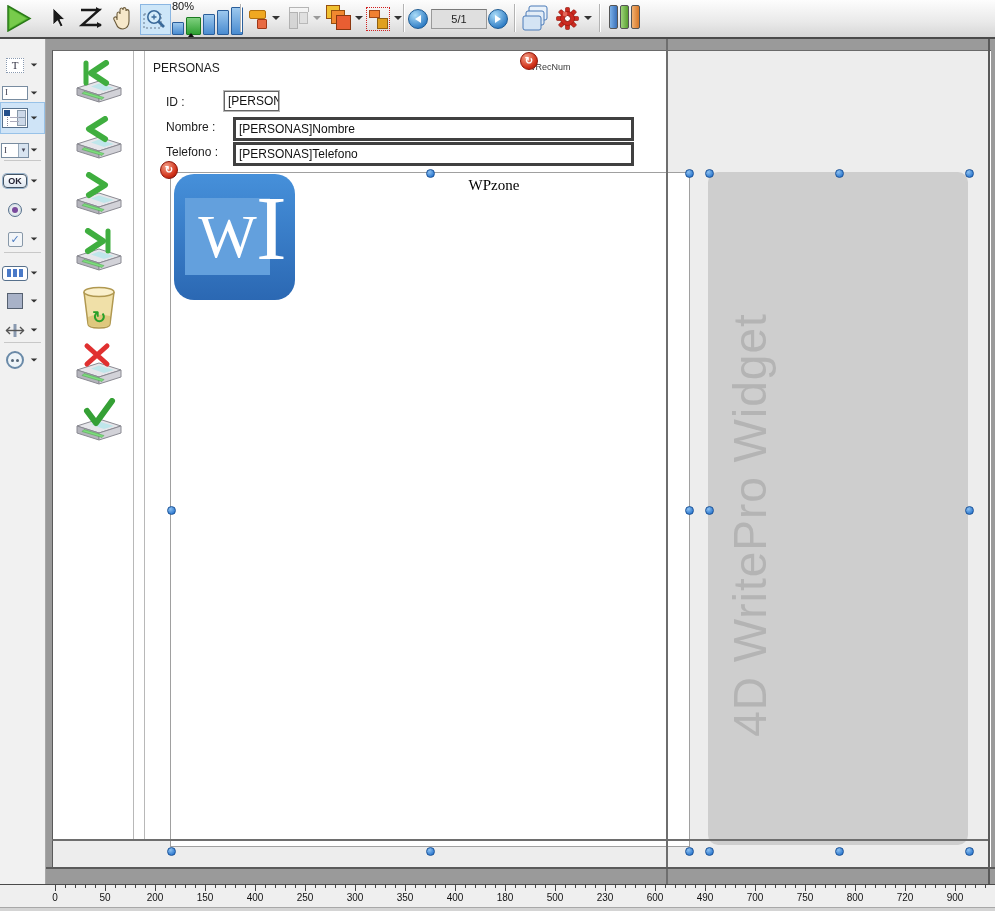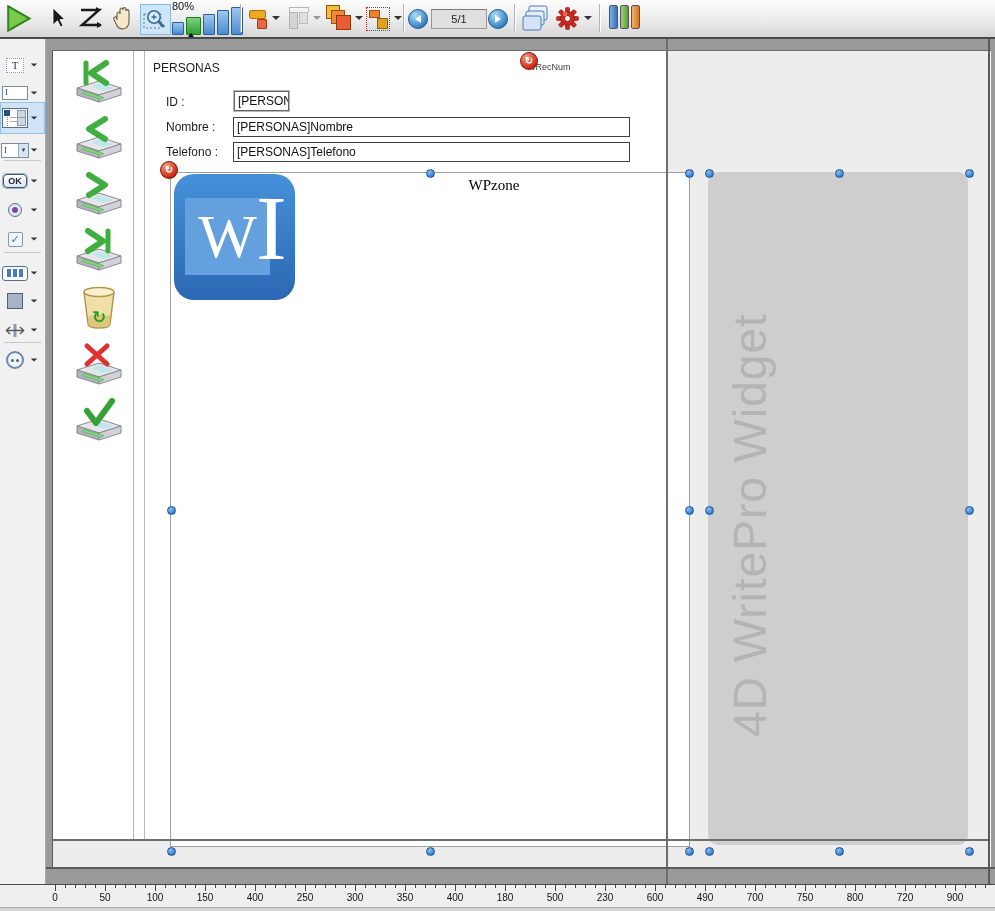--- a/index.html
+++ b/index.html
@@ -37,21 +37,21 @@
   .canvas{left:52px;top:50px;width:938px;height:818px;background:#fff;
           border-left:1px solid #5a5a5a;border-top:1px solid #6a6a6a;}
   .outside{background:#ededed;}
   .pageline-v{left:666px;top:39px;width:2px;height:845px;background:#6e6e6e;z-index:30;}
   .pageline-h{left:52px;top:839px;width:938px;height:2px;background:#6e6e6e;z-index:30;}
   .edge-r{left:988px;top:39px;width:2px;height:845px;background:#5a5a5a;z-index:31;}
   .edge-b{left:46px;top:867px;width:949px;height:2px;background:#5a5a5a;z-index:31;}
   .sepline{width:1px;background:#b8b8b8;z-index:5;}
   
   .flabel{font-size:12px;color:#1c1c1c;z-index:6;}
-  .finput{background:#fff;border:1px solid #404040;font-size:12px;color:#111;
+  .finput{background:#fff;border:3px solid #404040;font-size:12px;color:#111;
           padding:0 0 0 3px;line-height:18px;z-index:6;white-space:nowrap;overflow:hidden;}
   .finput.small{border:1px solid #666;outline:1px solid #b8b8b8;}
   .wpzone{left:170px;top:172px;width:518px;height:673px;background:#fff;border:1px solid #a0a0a0;z-index:10;}
   .wicon{left:174px;top:174px;width:121px;height:126px;border-radius:20px;
     background:linear-gradient(#4690da,#2b68b3);z-index:12;}
   .winner{left:11px;top:24px;width:85px;height:77px;background:#63a0dd;
     display:flex;align-items:center;justify-content:center;
     color:#fff;font-family:"Liberation Serif",serif;font-size:62px;}
   .wibeam{left:82px;top:6px;color:#fff;font-family:"Liberation Serif",serif;font-size:92px;line-height:96px;}
   .wpzlabel{left:414px;top:177px;width:160px;text-align:center;color:#000;
@@ -290,21 +290,21 @@
 
 <div class="abs sepline" style="left:133px;top:51px;height:789px;"></div>
 <div class="abs sepline" style="left:144px;top:51px;height:789px;"></div>
 
 <div class="abs flabel" style="left:153px;top:61px;">PERSONAS</div>
 
 <div class="abs badge" style="left:520px;top:52px;">↻</div>
 <div class="abs badgelabel" style="left:531px;top:62px;">vRecNum</div>
 
 <div class="abs flabel" style="left:166px;top:95px;">ID :</div>
-<div class="abs finput small" style="left:234px;top:91px;width:50px;height:18px;">[PERSON</div>
+<div class="abs finput small" style="left:224px;top:91px;width:50px;height:18px;">[PERSON</div>
 
 <div class="abs flabel" style="left:166px;top:120px;">Nombre :</div>
 <div class="abs finput" style="left:233px;top:117px;width:392px;height:18px;">[PERSONAS]Nombre</div>
 
 <div class="abs flabel" style="left:166px;top:145px;">Telefono :</div>
 <div class="abs finput" style="left:233px;top:142px;width:392px;height:18px;">[PERSONAS]Telefono</div>
 
 <div id="navcol">
     <div class="abs navbtn" style="top: 60px;"><svg width="50" height="46" viewBox="0 0 50 46">
         <polygon points="3,28 25,21 47,28 25,35" fill="#e6e6ea" stroke="#8a8a92"></polygon>
@@ -489,21 +489,21 @@
     <div class="abs tick" style="left: 915px; height: 3px;"></div>
     <div class="abs tick" style="left: 925px; height: 3px;"></div>
     <div class="abs tick" style="left: 935px; height: 3px;"></div>
     <div class="abs tick" style="left: 945px; height: 3px;"></div>
     <div class="abs tick" style="left: 955px; height: 6px;"></div>
     <div class="abs tick" style="left: 965px; height: 3px;"></div>
     <div class="abs tick" style="left: 975px; height: 3px;"></div>
     <div class="abs tick" style="left: 985px; height: 3px;"></div>
     <div class="abs ticklabel" style="left: 40px;">0</div>
     <div class="abs ticklabel" style="left: 90px;">50</div>
-    <div class="abs ticklabel" style="left: 140px;">100</div>
+    <div class="abs ticklabel" style="left: 140px;">200</div>
     <div class="abs ticklabel" style="left: 190px;">150</div>
     <div class="abs ticklabel" style="left: 240px;">400</div>
     <div class="abs ticklabel" style="left: 290px;">250</div>
     <div class="abs ticklabel" style="left: 340px;">300</div>
     <div class="abs ticklabel" style="left: 390px;">350</div>
     <div class="abs ticklabel" style="left: 440px;">400</div>
     <div class="abs ticklabel" style="left: 490px;">180</div>
     <div class="abs ticklabel" style="left: 540px;">500</div>
     <div class="abs ticklabel" style="left: 590px;">230</div>
     <div class="abs ticklabel" style="left: 640px;">600</div>

